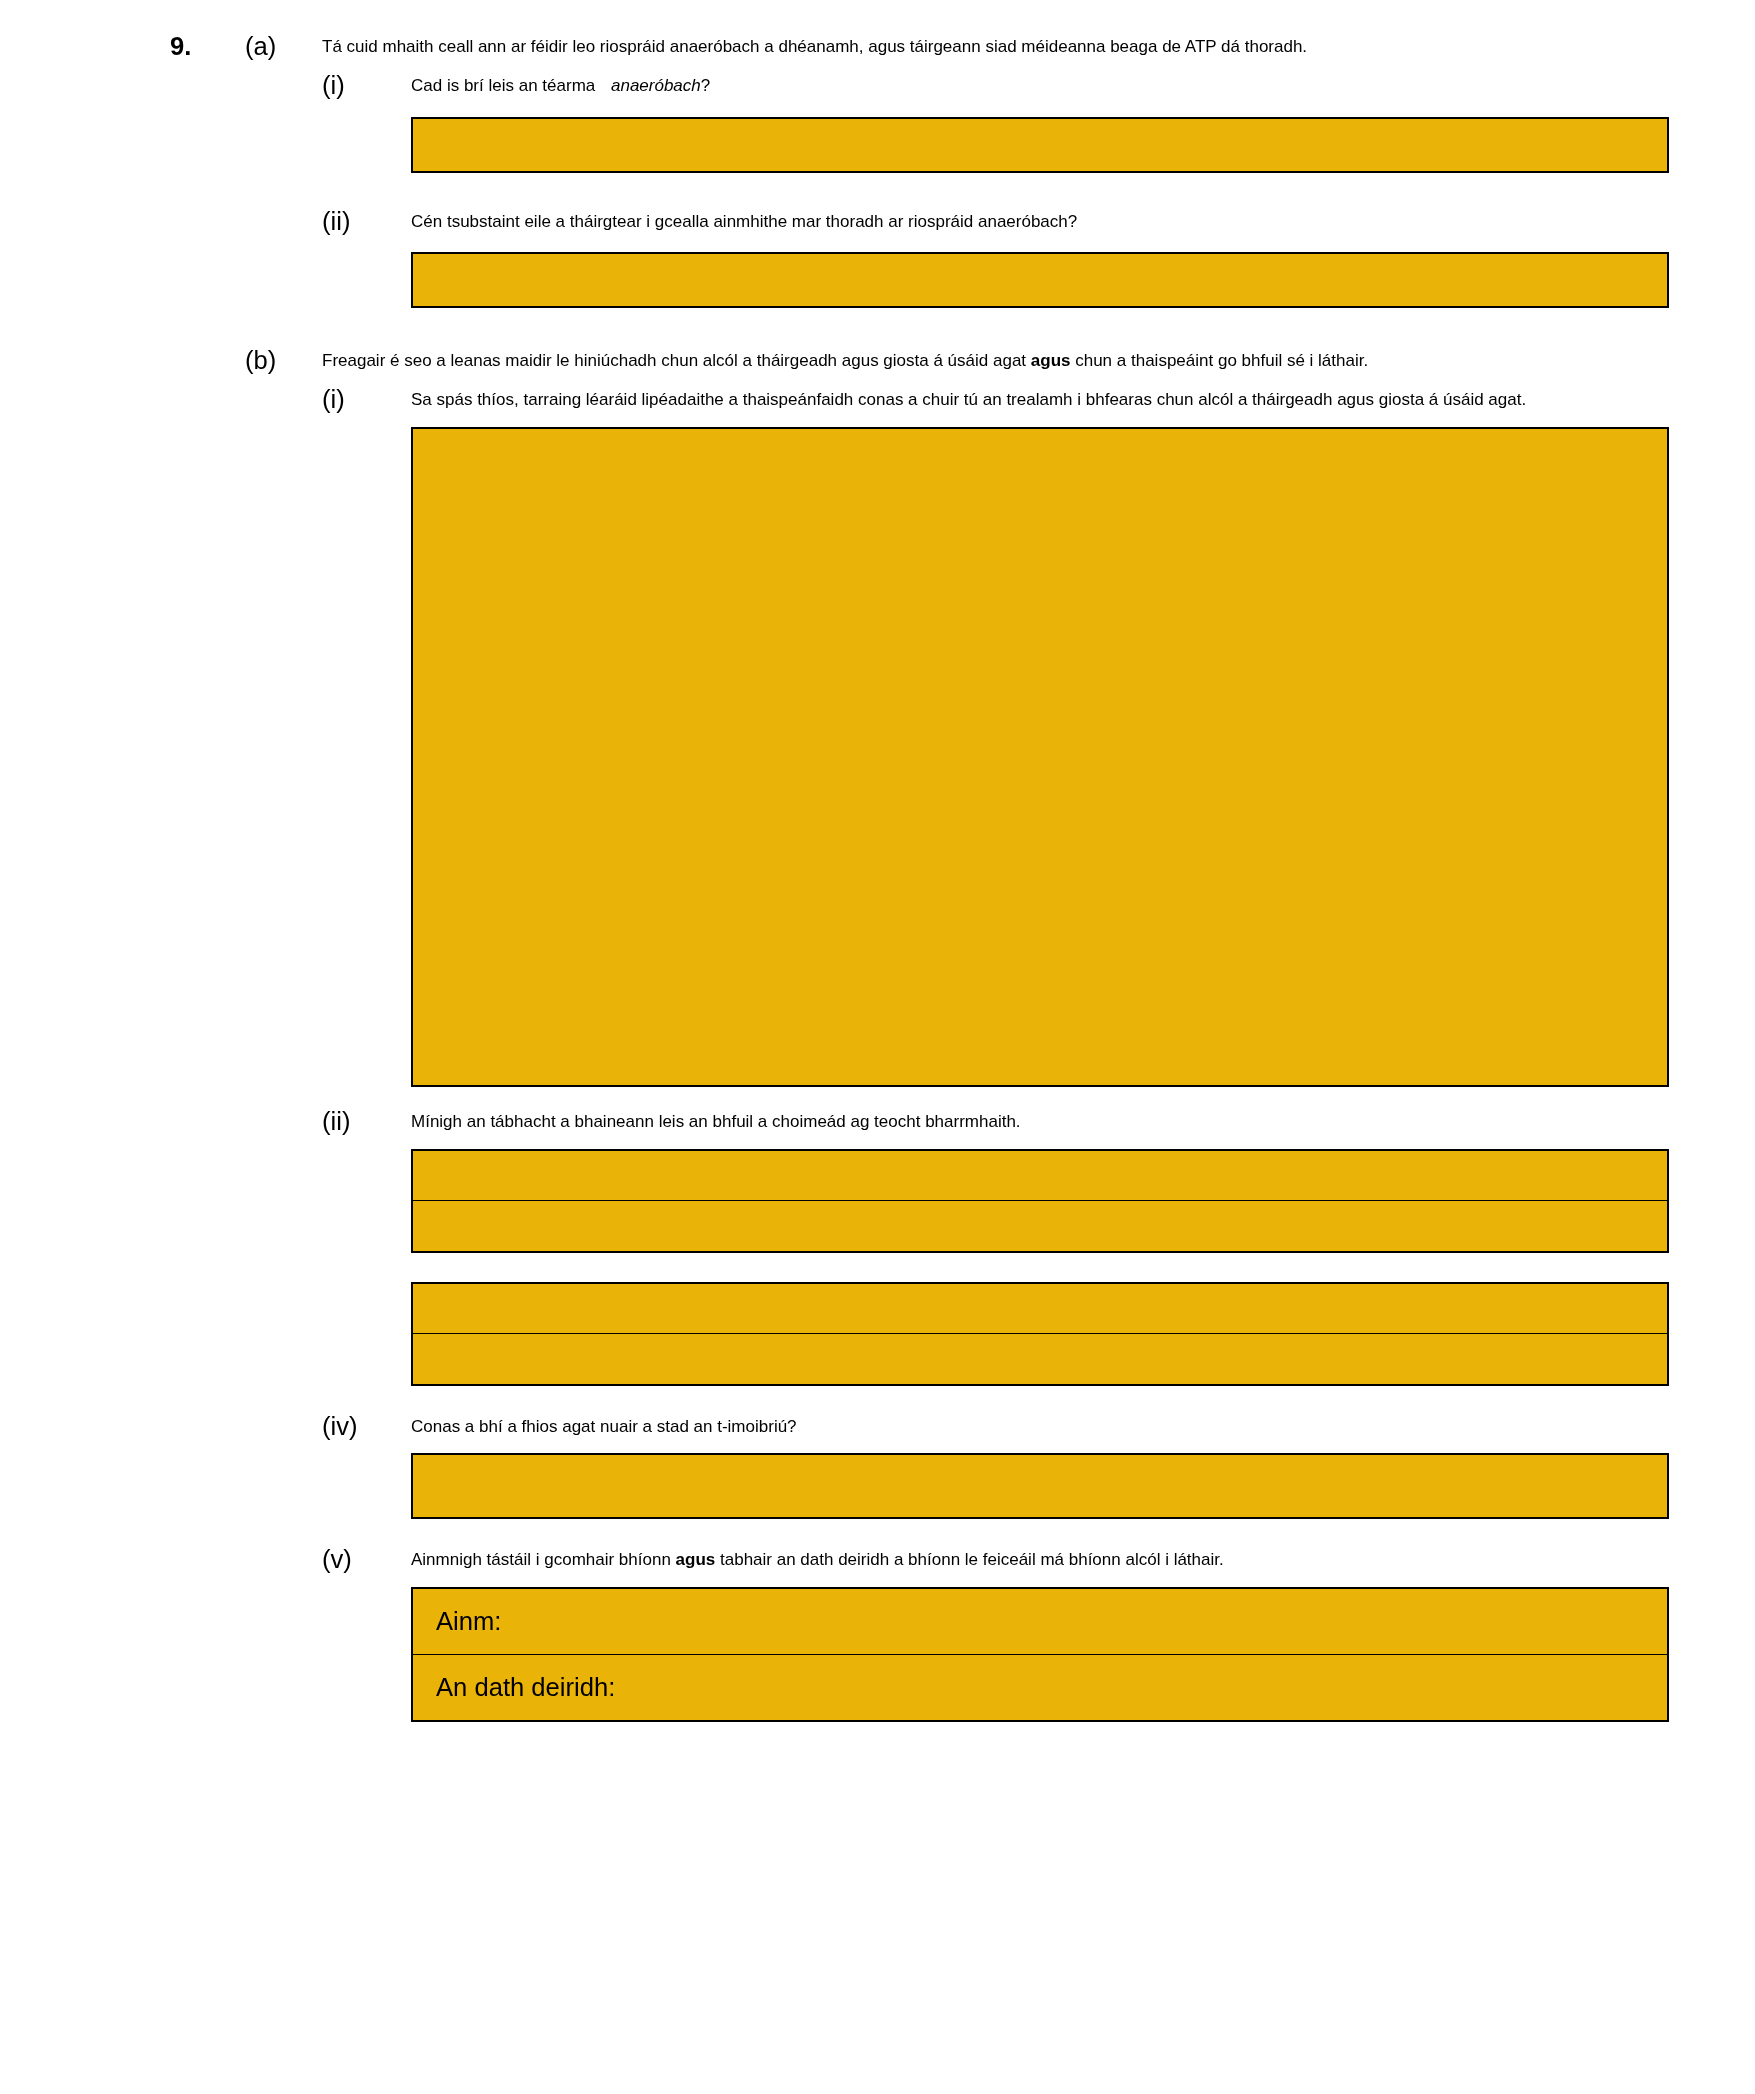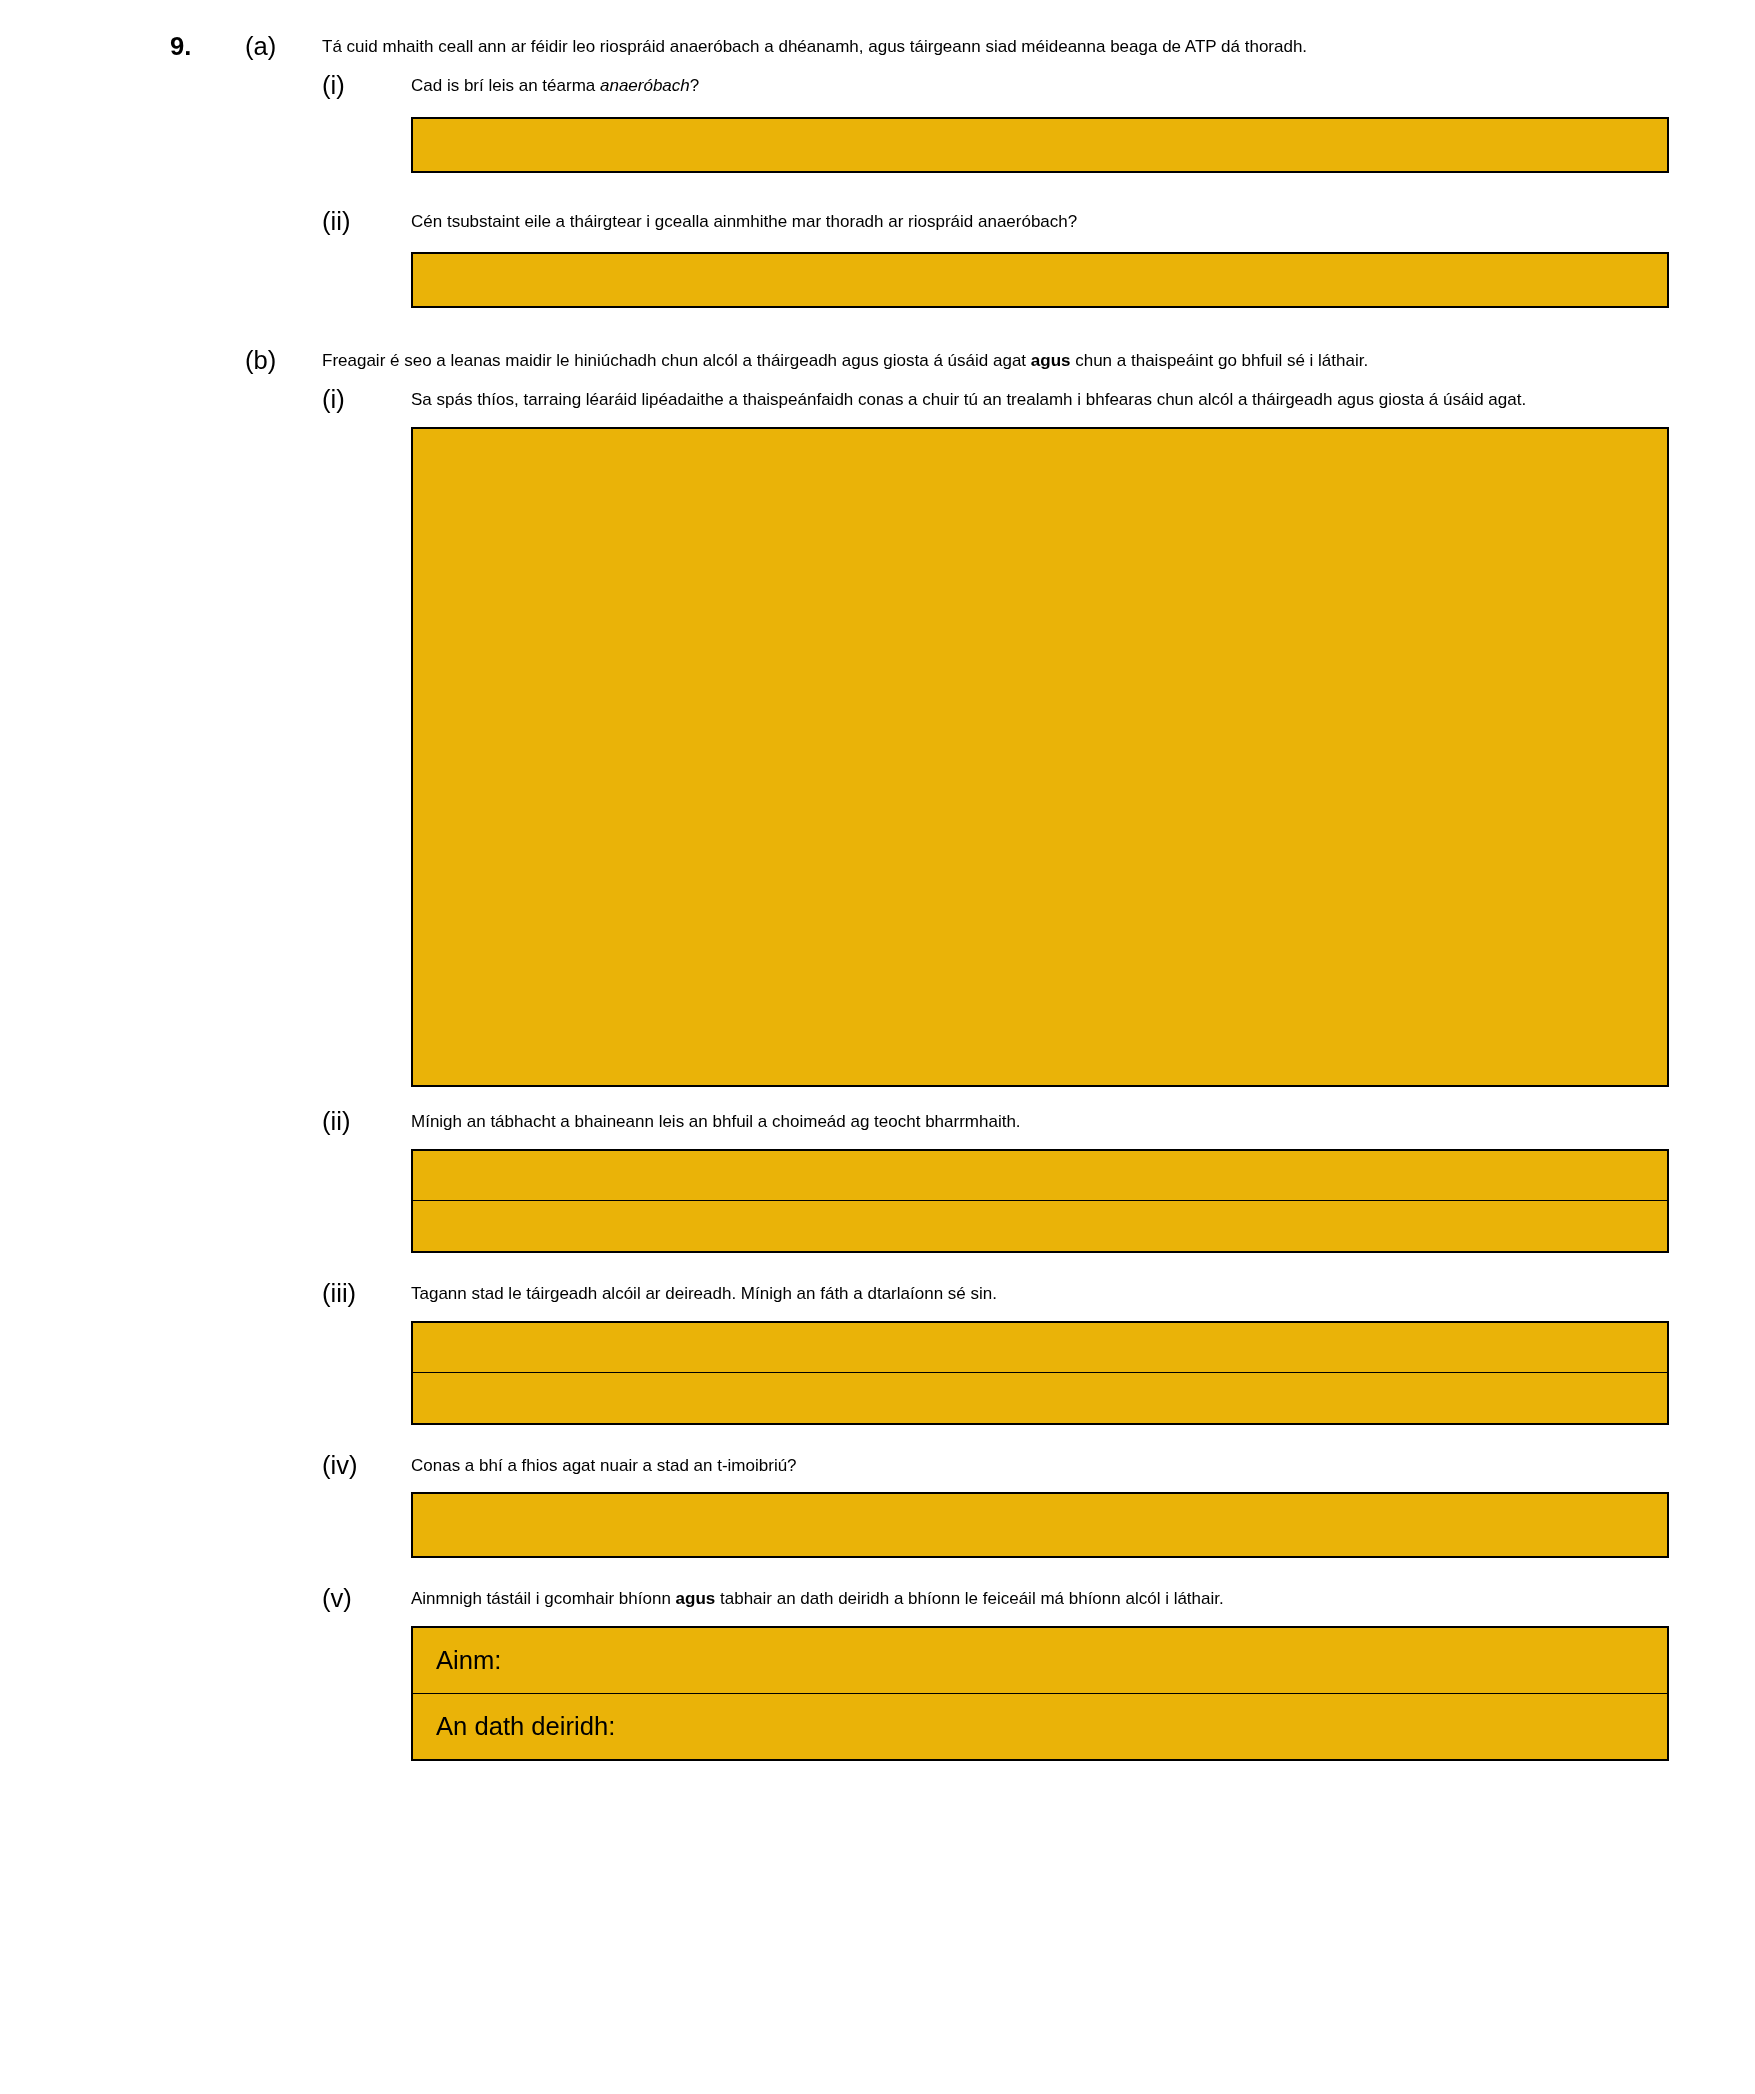--- a/index.html
+++ b/index.html
@@ -64,21 +64,21 @@
     flex: 1 1 auto;
     min-width: 0;
   }
 
   .ptext {
     font-size: 17px;
     line-height: 39px;
     margin: 0;
     white-space: pre-line;
   }
-  .ptext i { font-style: italic; }
+  .ptext i { font-style: italic; margin-left: 11px; }
   .ptext b { font-weight: bold; }
 
   
   .ansbox {
     border: 2.9px solid #000000;
     box-sizing: border-box;
     background: #eab308;
     width: 1258px;
     margin-left: 0;
   }
@@ -192,26 +192,20 @@
       <div class="gap-8"></div>
       <div style="padding-left:89px;">
         <div class="ansbox h-two">
           <div class="line"></div>
           <div class="line"></div>
         </div>
       </div>
 
       <div class="gap-22"></div>
 
-      <div class="subrow">
-        <div class="col-roman">(iii)</div>
-        <div class="col-subbody">
-          <p class="ptext">Tagann stad le táirgeadh alcóil ar deireadh. Mínigh an fáth a dtarlaíonn sé sin.</p>
-        </div>
-      </div>
       <div class="gap-8"></div>
       <div style="padding-left:89px;">
         <div class="ansbox h-two">
           <div class="line"></div>
           <div class="line"></div>
         </div>
       </div>
 
       <div class="gap-22"></div>
 

